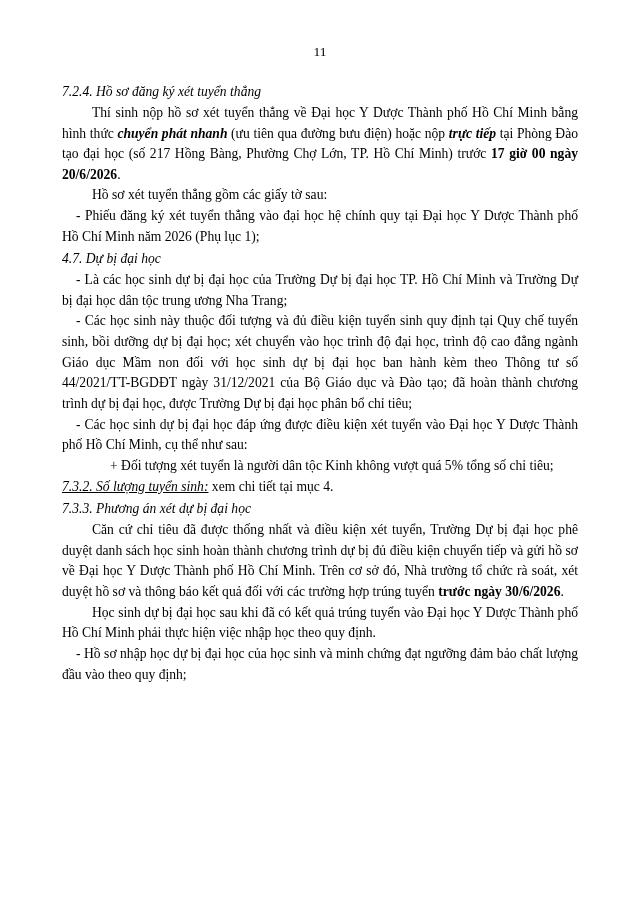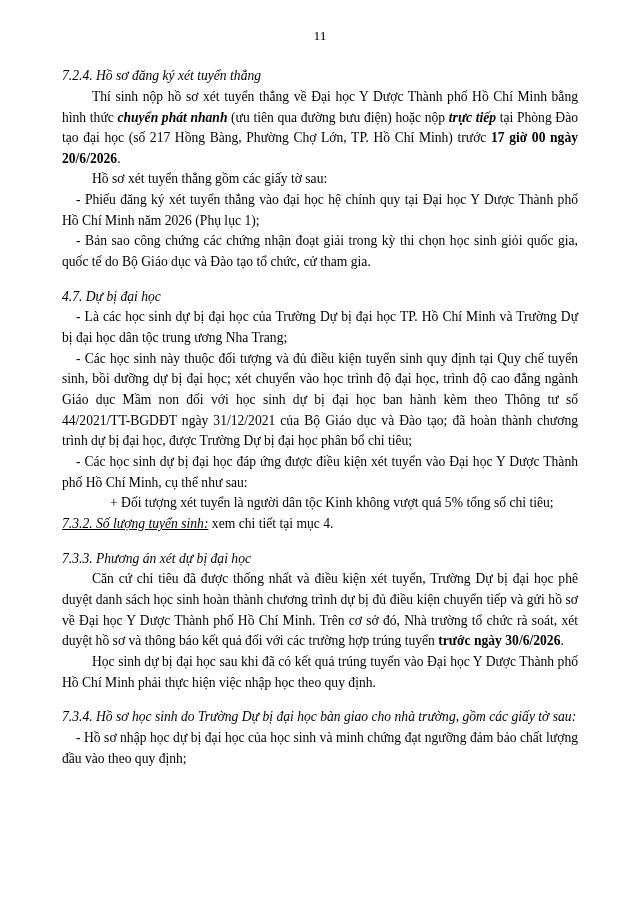--- a/index.html
+++ b/index.html
@@ -12,41 +12,41 @@
     height: 905px;
     font-family: "Liberation Serif", serif;
     color: #000000;
     overflow: hidden;
   }
   .page {
     position: relative;
     width: 640px;
     height: 905px;
     box-sizing: border-box;
-    padding: 28px 62px 40px 62px;
+    padding: 44px 62px 40px 62px;
   }
   .page-number {
     text-align: center;
     font-size: 13.5px;
     line-height: 1.2;
     margin-bottom: 22px;
   }
   .doc-body {
     font-size: 13.6px;
     line-height: 1.52;
     text-align: justify;
     text-justify: inter-word;
   }
   p {
     margin: 0;
     padding: 0;
   }
   .heading {
     font-style: italic;
-    margin-top: 14px;
+    margin-top: 2px;
   }
   .indent {
     text-indent: 30px;
   }
   .indent-dash {
     text-indent: 14px;
   }
   .indent-plus {
     text-indent: 48px;
   }
@@ -67,21 +67,20 @@
   <div class="doc-body">
 
     <p class="heading noindent">7.2.4. Hồ sơ đăng ký xét tuyển thẳng</p>
 
     <p class="indent"><span>Thí sinh nộp hồ sơ xét tuyển thẳng về Đại học Y Dược Thành phố Hồ Chí Minh bằng hình thức </span><b class="bi">chuyển phát nhanh</b><span> (ưu tiên qua đường bưu điện) hoặc nộp </span><b class="bi">trực tiếp</b><span> tại Phòng Đào tạo đại học (số 217 Hồng Bàng, Phường Chợ Lớn, TP. Hồ Chí Minh) trước </span><b>17 giờ 00 ngày 20/6/2026</b><span>.</span></p>
 
     <p class="indent">Hồ sơ xét tuyển thẳng gồm các giấy tờ sau:</p>
 
     <p class="indent-dash">- Phiếu đăng ký xét tuyển thẳng vào đại học hệ chính quy tại Đại học Y Dược Thành phố Hồ Chí Minh năm 2026 (Phụ lục 1);</p>
 
-    <p class="indent-dash">- Bản sao công chứng các chứng nhận đoạt giải trong kỳ thi chọn học sinh giỏi quốc gia, quốc tế do Bộ Giáo dục và Đào tạo tổ chức, cử tham gia.</p>
 
     <p class="heading noindent">4.7. Dự bị đại học</p>
 
 
     <p class="indent-dash">- Là các học sinh dự bị đại học của Trường Dự bị đại học TP. Hồ Chí Minh và Trường Dự bị đại học dân tộc trung ương Nha Trang;</p>
 
     <p class="indent-dash">- Các học sinh này thuộc đối tượng và đủ điều kiện tuyển sinh quy định tại Quy chế tuyển sinh, bồi dưỡng dự bị đại học; xét chuyển vào học trình độ đại học, trình độ cao đẳng ngành Giáo dục Mầm non đối với học sinh dự bị đại học ban hành kèm theo Thông tư số 44/2021/TT-BGDĐT ngày 31/12/2021 của Bộ Giáo dục và Đào tạo; đã hoàn thành chương trình dự bị đại học, được Trường Dự bị đại học phân bổ chỉ tiêu;</p>
 
     <p class="indent-dash">- Các học sinh dự bị đại học đáp ứng được điều kiện xét tuyển vào Đại học Y Dược Thành phố Hồ Chí Minh, cụ thể như sau:</p>
 
@@ -89,18 +88,17 @@
 
 
     <p class="noindent"><i>7.3.2. Số lượng tuyển sinh:</i><span> xem chi tiết tại mục 4.</span></p>
 
     <p class="heading noindent">7.3.3. Phương án xét dự bị đại học</p>
 
     <p class="indent"><span>Căn cứ chỉ tiêu đã được thống nhất và điều kiện xét tuyển, Trường Dự bị đại học phê duyệt danh sách học sinh hoàn thành chương trình dự bị đủ điều kiện chuyển tiếp và gửi hồ sơ về Đại học Y Dược Thành phố Hồ Chí Minh. Trên cơ sở đó, Nhà trường tổ chức rà soát, xét duyệt hồ sơ và thông báo kết quả đối với các trường hợp trúng tuyển </span><b>trước ngày 30/6/2026</b><span>.</span></p>
 
     <p class="indent">Học sinh dự bị đại học sau khi đã có kết quả trúng tuyển vào Đại học Y Dược Thành phố Hồ Chí Minh phải thực hiện việc nhập học theo quy định.</p>
 
-    <p class="heading noindent">7.3.4. Hồ sơ học sinh do Trường Dự bị đại học bàn giao cho nhà trường, gồm các giấy tờ sau:</p>
 
     <p class="indent-dash">- Hồ sơ nhập học dự bị đại học của học sinh và minh chứng đạt ngưỡng đảm bảo chất lượng đầu vào theo quy định;</p>
 
   </div>
 </div>
 
 </body></html>

